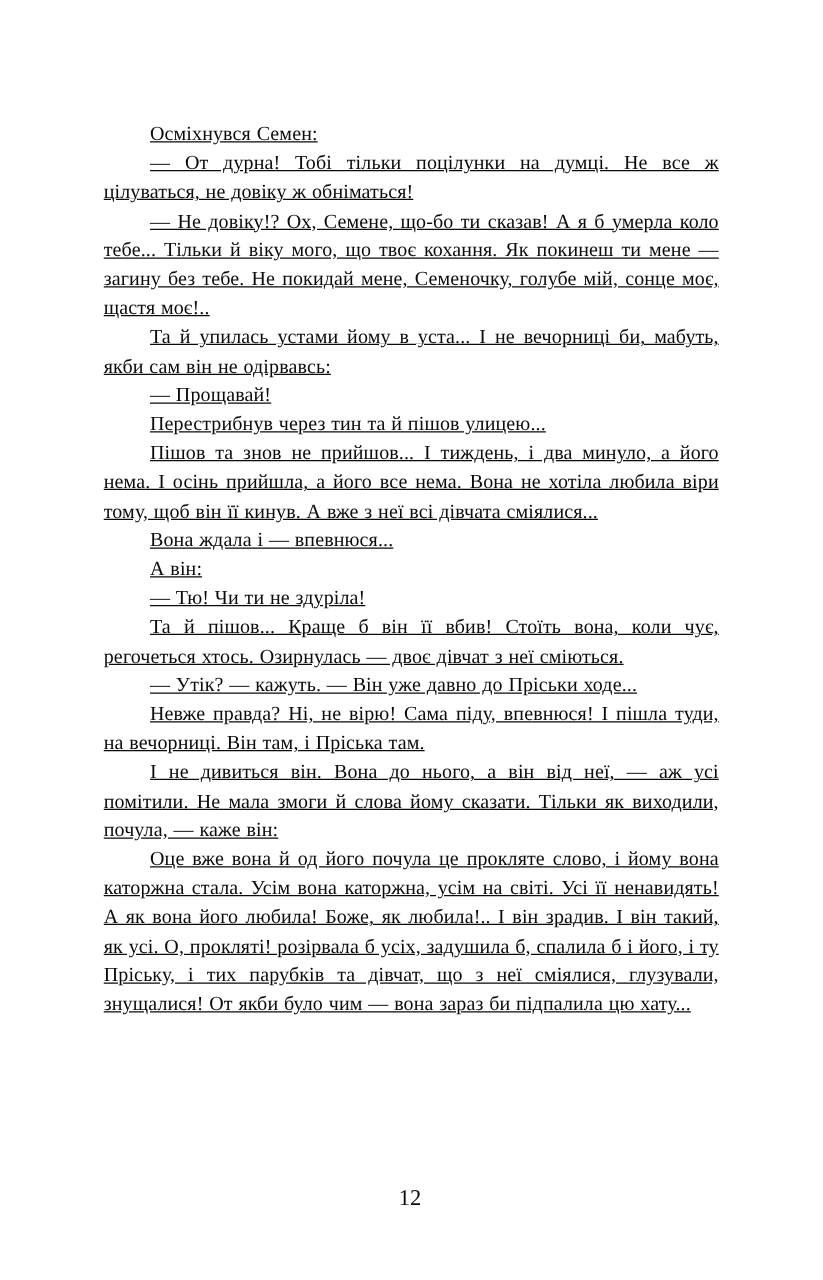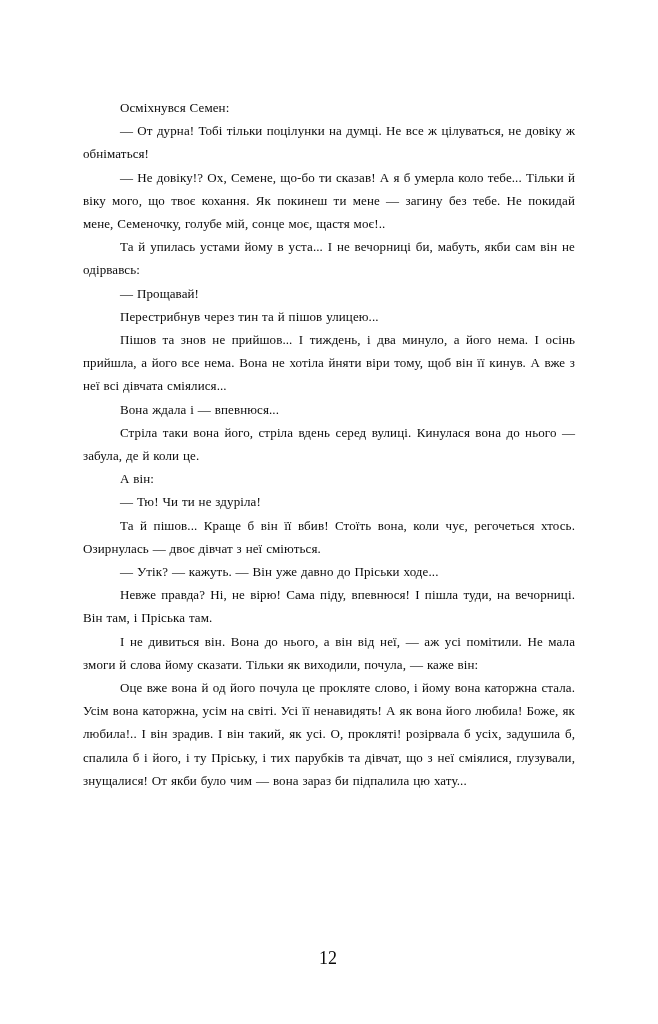--- a/index.html
+++ b/index.html
@@ -24,26 +24,27 @@
     background: #ffffff;
   }
   .text-block {
     position: absolute;
     top: 96px;
     left: 83px;
     width: 492px;
   }
   .text-block p {
     margin: 0;
-    font-size: 13px;
+    font-size: 16px;
     line-height: 23.2px;
     text-indent: 37px;
     text-align: justify;
     letter-spacing: 0.1px;
     word-spacing: 0.5px;
+    text-decoration: underline;
   }
   .page-number {
     position: absolute;
     top: 948px;
     left: 0;
     width: 656px;
     text-align: center;
     font-size: 18px;
     color: #0a0a0a;
   }
@@ -52,23 +53,22 @@
 <body>
 
 <div class="page">
   <div class="text-block">
     <p>Осміхнувся Семен:</p>
     <p>— От дурна! Тобі тільки поцілунки на думці. Не все ж цілуваться, не довіку ж обніматься!</p>
     <p>— Не довіку!? Ох, Семене, що-бо ти сказав! А я б умерла коло тебе... Тільки й віку мого, що твоє кохання. Як покинеш ти мене — загину без тебе. Не покидай мене, Семеночку, голубе мій, сонце моє, щастя моє!..</p>
     <p>Та й упилась устами йому в уста... І не вечорниці би, мабуть, якби сам він не одірвавсь:</p>
     <p>— Прощавай!</p>
     <p>Перестрибнув через тин та й пішов улицею...</p>
-    <p>Пішов та знов не прийшов... І тиждень, і два минуло, а його нема. І осінь прийшла, а його все нема. Вона не хотіла йняти віри тому, щоб він її кинув. А вже з неї всі дівчата сміялися...</p>
+    <p>Пішов та знов не прийшов... І тиждень, і два минуло, а його нема. І осінь прийшла, а його все нема. Вона не хотіла любила віри тому, щоб він її кинув. А вже з неї всі дівчата сміялися...</p>
     <p>Вона ждала і — впевнюся...</p>
-    <p>Стріла таки вона його, стріла вдень серед вулиці. Кинулася вона до нього — забула, де й коли це.</p>
     <p>А він:</p>
     <p>— Тю! Чи ти не здуріла!</p>
     <p>Та й пішов... Краще б він її вбив! Стоїть вона, коли чує, регочеться хтось. Озирнулась — двоє дівчат з неї сміються.</p>
     <p>— Утік? — кажуть. — Він уже давно до Пріськи ходе...</p>
     <p>Невже правда? Ні, не вірю! Сама піду, впевнюся! І пішла туди, на вечорниці. Він там, і Пріська там.</p>
     <p>І не дивиться він. Вона до нього, а він від неї, — аж усі помітили. Не мала змоги й слова йому сказати. Тільки як виходили, почула, — каже він:</p>
     <p>Оце вже вона й од його почула це прокляте слово, і йому вона каторжна стала. Усім вона каторжна, усім на світі. Усі її ненавидять! А як вона його любила! Боже, як любила!.. І він зрадив. І він такий, як усі. О, прокляті! розірвала б усіх, задушила б, спалила б і його, і ту Пріську, і тих парубків та дівчат, що з неї сміялися, глузували, знущалися! От якби було чим — вона зараз би підпалила цю хату...</p>
   </div>
   <div class="page-number">12</div>
 </div>

